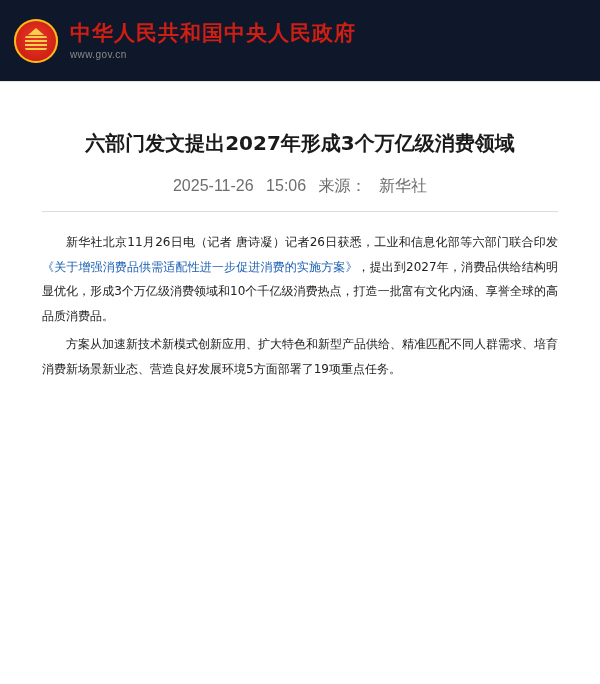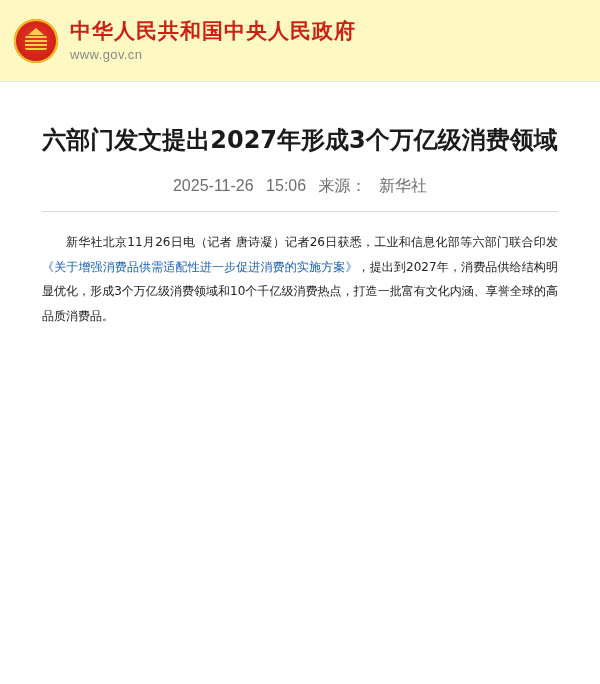--- a/index.html
+++ b/index.html
@@ -11,21 +11,21 @@
     height: 684px;
     background: #ffffff;
     font-family: "Liberation Sans", sans-serif;
     color: #1a1a1a;
     overflow: hidden;
   }
 
   
   .site-header {
     height: 82px;
-    background: #fef9c3;
+    background: #0f172a;
     border-bottom: 1px solid #e4e4e4;
     display: flex;
     align-items: center;
     padding-left: 14px;
     box-sizing: border-box;
   }
   .emblem {
     width: 44px;
     height: 44px;
     border-radius: 50%;
@@ -70,38 +70,38 @@
   .gov-title {
     font-family: "DejaVu Sans", "Liberation Sans", sans-serif;
     font-size: 21px;
     font-weight: bold;
     color: #cf1f14;
     letter-spacing: 1px;
     line-height: 1.2;
   }
   .gov-url {
     margin-top: 2px;
-    font-size: 13px;
+    font-size: 10px;
     color: #8a8a8a;
     letter-spacing: 0.4px;
   }
 
   
   .article {
     padding: 22px 42px 0 42px;
     box-sizing: border-box;
   }
   .headline {
     font-family: "DejaVu Sans", "Liberation Sans", sans-serif;
-    font-size: 24px;
+    font-size: 20px;
     font-weight: bold;
     color: #1a1a1a;
     text-align: center;
     line-height: 1.5;
-    margin: 18px 0 0 0;
+    margin: 24px 0 0 0;
   }
   .meta {
     margin-top: 18px;
     text-align: center;
     font-size: 16px;
     color: #6e6e6e;
   }
   .meta span {
     margin: 0 4px;
   }
@@ -147,16 +147,17 @@
     <span>2025-11-26</span>
     <span>15:06</span>
     <span>来源：</span>
     <span>新华社</span>
   </div>
 
   <hr class="divider">
 
   <div class="body-text">
     <p><span>新华社北京11月26日电（记者 唐诗凝）记者26日获悉，工业和信息化部等六部门联合印发</span><a class="doc-link" href="#">《关于增强消费品供需适配性进一步促进消费的实施方案》</a><span>，提出到2027年，消费品供给结构明显优化，形成3个万亿级消费领域和10个千亿级消费热点，打造一批富有文化内涵、享誉全球的高品质消费品。</span></p>
+    <p>方案从加速新技术新模式创新应用、扩大特色和新型产品供给、精准匹配不同人群需求、培育消费新场景新业态、营造良好发展环境5方面部署了19项重点任务。</p>
 
   </div>
 
 </div>
 
 </body></html>

